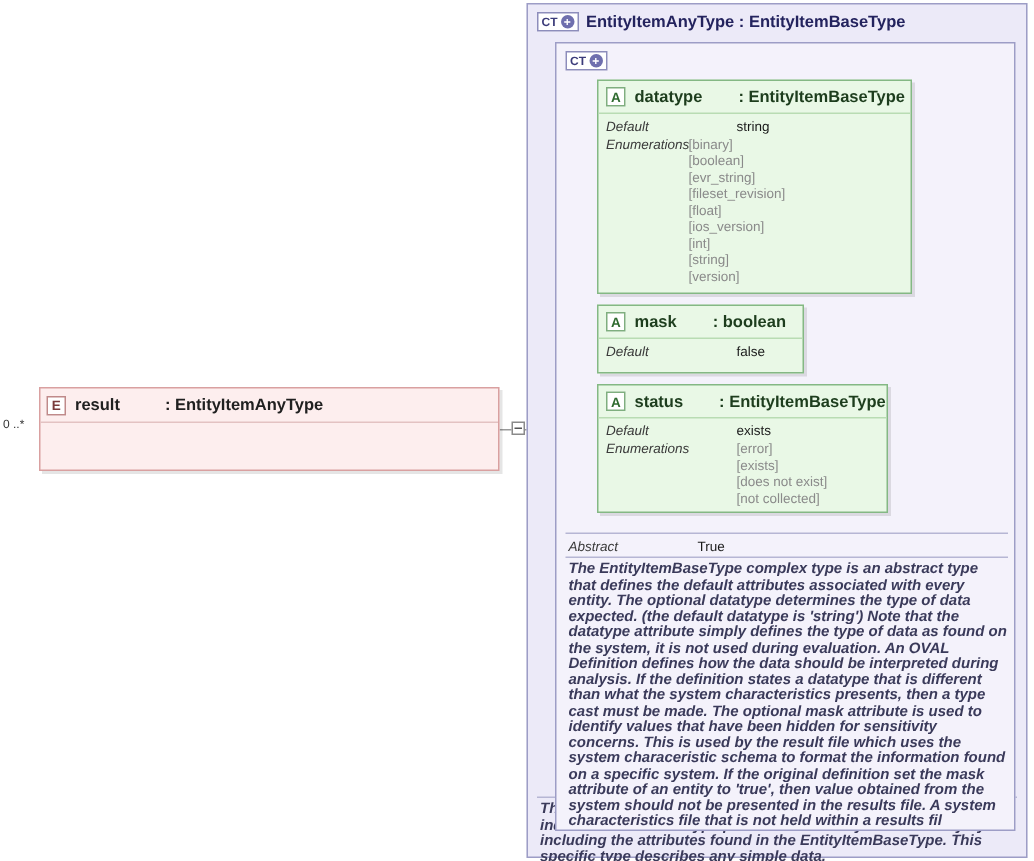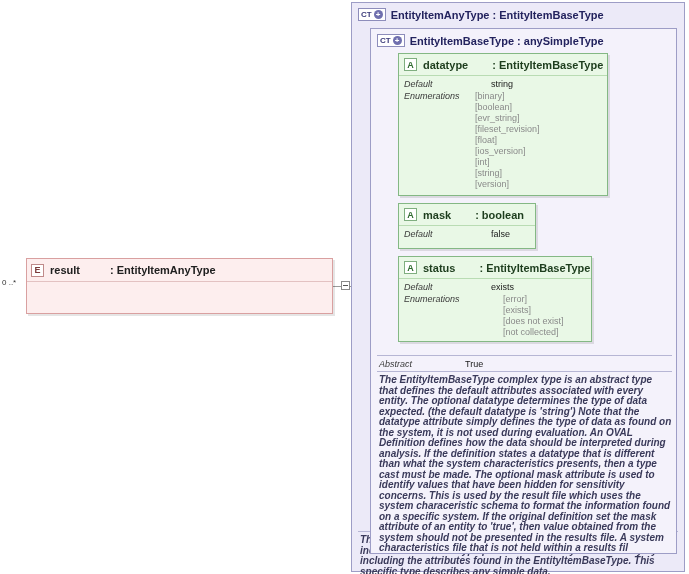--- a/index.html
+++ b/index.html
@@ -295,42 +295,41 @@
     <div class="doc-sep" style="left:6px; top:528px; width:320px;"></div>
     <div class="doc-text" style="left:8px; top:532px; width:318px;">The EntityItemAnyType type is extended by the entities of an individual item. This type provides uniformity to each entity by including the attributes found in the EntityItemBaseType. This specific type describes any simple data.</div>
   </div>
 
   <div class="box ct-inner">
     <div class="ct-header">
       <span class="ct-badge">
           <span>CT</span>
           <span class="ct-plus">+</span>
         </span>
-      <span class="ct-title">EntityItemBaseType : anySimpleType</span>
     </div>
 
     <div class="doc-sep" style="left:6px; top:326px; width:295px;"></div>
     <div class="prop-label" style="left:8px; top:330px;">Abstract</div>
     <div class="prop-value" style="left:62px; top:330px;">True</div>
     <div class="doc-sep" style="left:6px; top:342px; width:295px;"></div>
 
     <div class="doc-text" style="left:8px; top:346px; width:293px;">The EntityItemBaseType complex type is an abstract type that defines the default attributes associated with every entity.  The optional datatype determines the type of data expected. (the default datatype is 'string')  Note that the datatype attribute simply defines the type of data as found on the system, it is not used during evaluation.  An OVAL Definition defines how the data should be interpreted during analysis.  If the definition states a datatype that is different than what the system characteristics presents, then a type cast must be made.  The optional mask attribute is used to identify values that have been hidden for sensitivity concerns.  This is used by the result file which uses the system characeristic schema to format the information found on a specific system.  If the original definition set the mask attribute of an entity to 'true', then value obtained from the system should not be presented in the results file.  A system characteristics file that is not held within a results fil</div>
   </div>
 
   <div class="box attr-box" style="left:398px; top:53px; width:210px; height:143px;">
     <div class="attr-header">
       <span class="badge a">A</span>
       <span class="attr-name">datatype</span>
       <span class="attr-type">: EntityItemBaseType</span>
     </div>
     <div class="attr-sep"></div>
     <div class="prop-label" style="left:5px; top:25px;">Default</div>
     <div class="prop-value" style="left:60px; top:25px;">string</div>
     <div class="prop-label" style="left:5px; top:37px;">Enumerations</div>
-    <div class="enum-list" style="left:76px; top:37px;">
+    <div class="enum-list" style="left:60px; top:37px;">
       <div>[binary]</div>
       <div>[boolean]</div>
       <div>[evr_string]</div>
       <div>[fileset_revision]</div>
       <div>[float]</div>
       <div>[ios_version]</div>
       <div>[int]</div>
       <div>[string]</div>
       <div>[version]</div>
     </div>
@@ -350,21 +349,21 @@
   <div class="box attr-box" style="left:398px; top:256px; width:194px; height:86px;">
     <div class="attr-header">
       <span class="badge a">A</span>
       <span class="attr-name">status</span>
       <span class="attr-type">: EntityItemBaseType</span>
     </div>
     <div class="attr-sep"></div>
     <div class="prop-label" style="left:5px; top:25px;">Default</div>
     <div class="prop-value" style="left:60px; top:25px;">exists</div>
     <div class="prop-label" style="left:5px; top:37px;">Enumerations</div>
-    <div class="enum-list" style="left:60px; top:37px;padding-left:44px;">
+    <div class="enum-list" style="left:48px; top:37px;padding-left:44px;">
       <div>[error]</div>
       <div>[exists]</div>
       <div>[does not exist]</div>
       <div>[not collected]</div>
     </div>
   </div>
 
 </div>
 
 </body></html>

